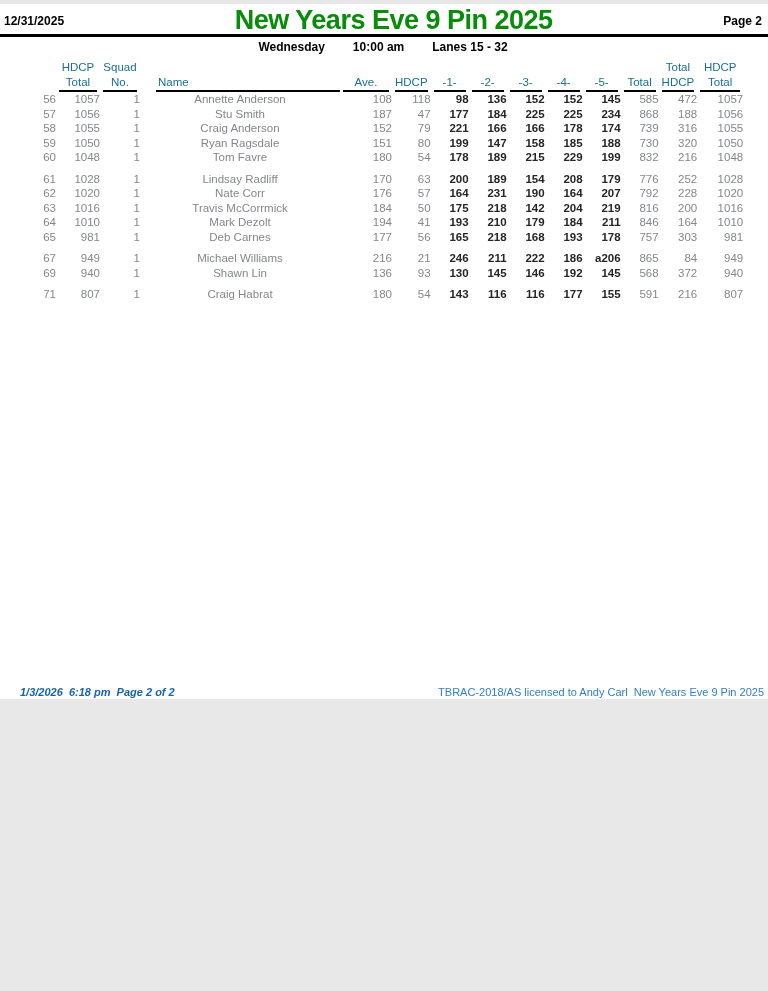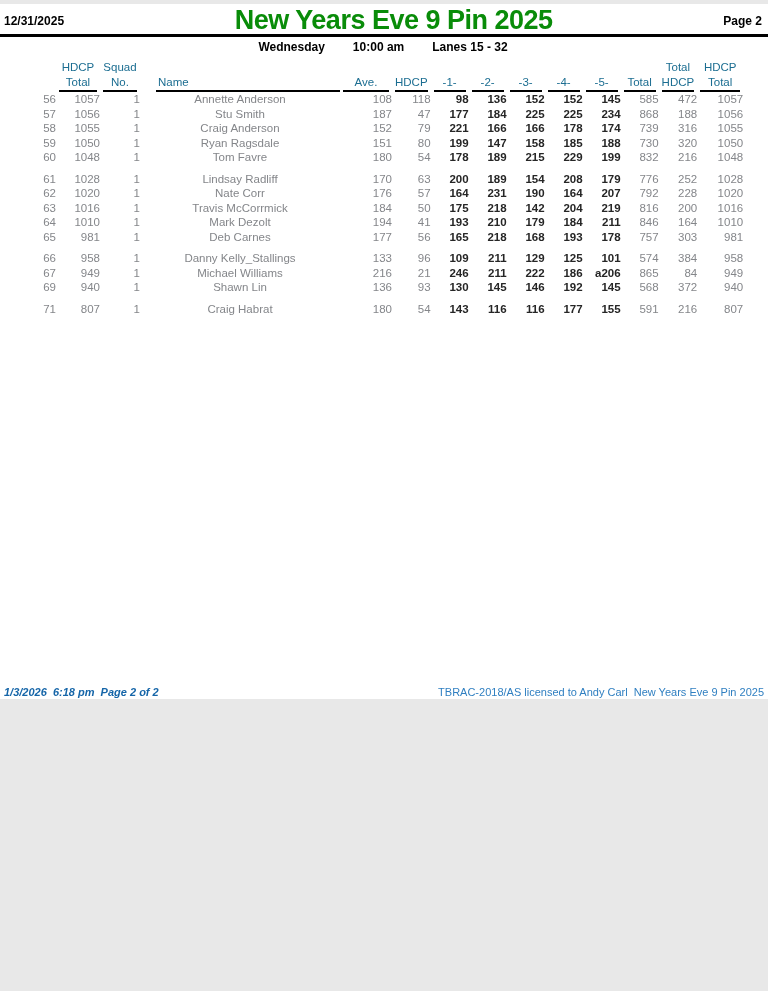--- a/index.html
+++ b/index.html
@@ -27,21 +27,21 @@
   th { font-weight:normal; vertical-align:bottom; }
   .hl { border-bottom:2px solid #000; text-align:center; margin:0 3px; padding-bottom:1px; }
   .hl-name { border-bottom:2px solid #000; text-align:left; margin-left:16px; padding:0 2px 1px 2px; }
   td.num { text-align:right; padding-right:5px; }
   td.name { text-align:center; padding-left:18px; }
   .gray { color:#84868a; }
   .score { color:#262626; font-weight:bold; }
   tr.spacer td { height:7px; line-height:7px; font-size:1px; }
   
   .footer {
-    position:absolute; left:4px; right:4px; bottom:1px;
+    position:absolute; left:20px; right:4px; bottom:1px;
     display:flex; justify-content:space-between; align-items:center;
   }
   .footer-left { font-size:11px; font-weight:bold; font-style:italic; white-space:pre; }
   .footer-right { font-size:11px; white-space:pre; }
 </style>
 </head>
 <body>
 
 <div class="page">
 
@@ -280,36 +280,20 @@
           <td class="num score">193</td>
           <td class="num score">178</td>
           <td class="num gray">757</td>
           <td class="num gray">303</td>
           <td class="num gray">981</td>
         </tr>
         <tr class="spacer">
           <td colspan="14"></td>
         </tr>
         <tr>
-          <td class="num gray">66</td>
-          <td class="num gray">958</td>
-          <td class="num gray">1</td>
-          <td class="name gray">Danny Kelly_Stallings</td>
-          <td class="num gray">133</td>
-          <td class="num gray">96</td>
-          <td class="num score">109</td>
-          <td class="num score">211</td>
-          <td class="num score">129</td>
-          <td class="num score">125</td>
-          <td class="num score">101</td>
-          <td class="num gray">574</td>
-          <td class="num gray">384</td>
-          <td class="num gray">958</td>
-        </tr>
-        <tr>
           <td class="num gray">67</td>
           <td class="num gray">949</td>
           <td class="num gray">1</td>
           <td class="name gray">Michael Williams</td>
           <td class="num gray">216</td>
           <td class="num gray">21</td>
           <td class="num score">246</td>
           <td class="num score">211</td>
           <td class="num score">222</td>
           <td class="num score">186</td>

